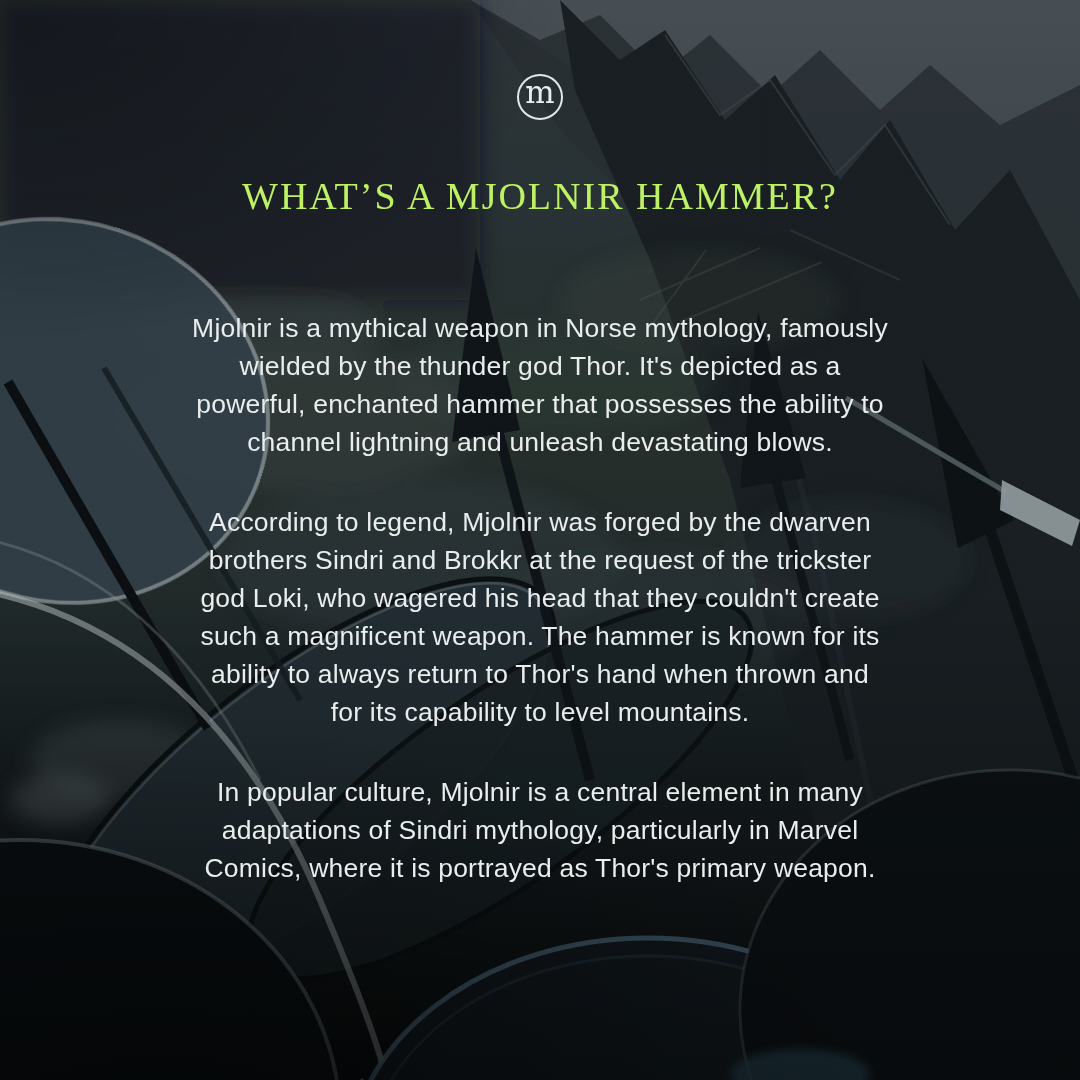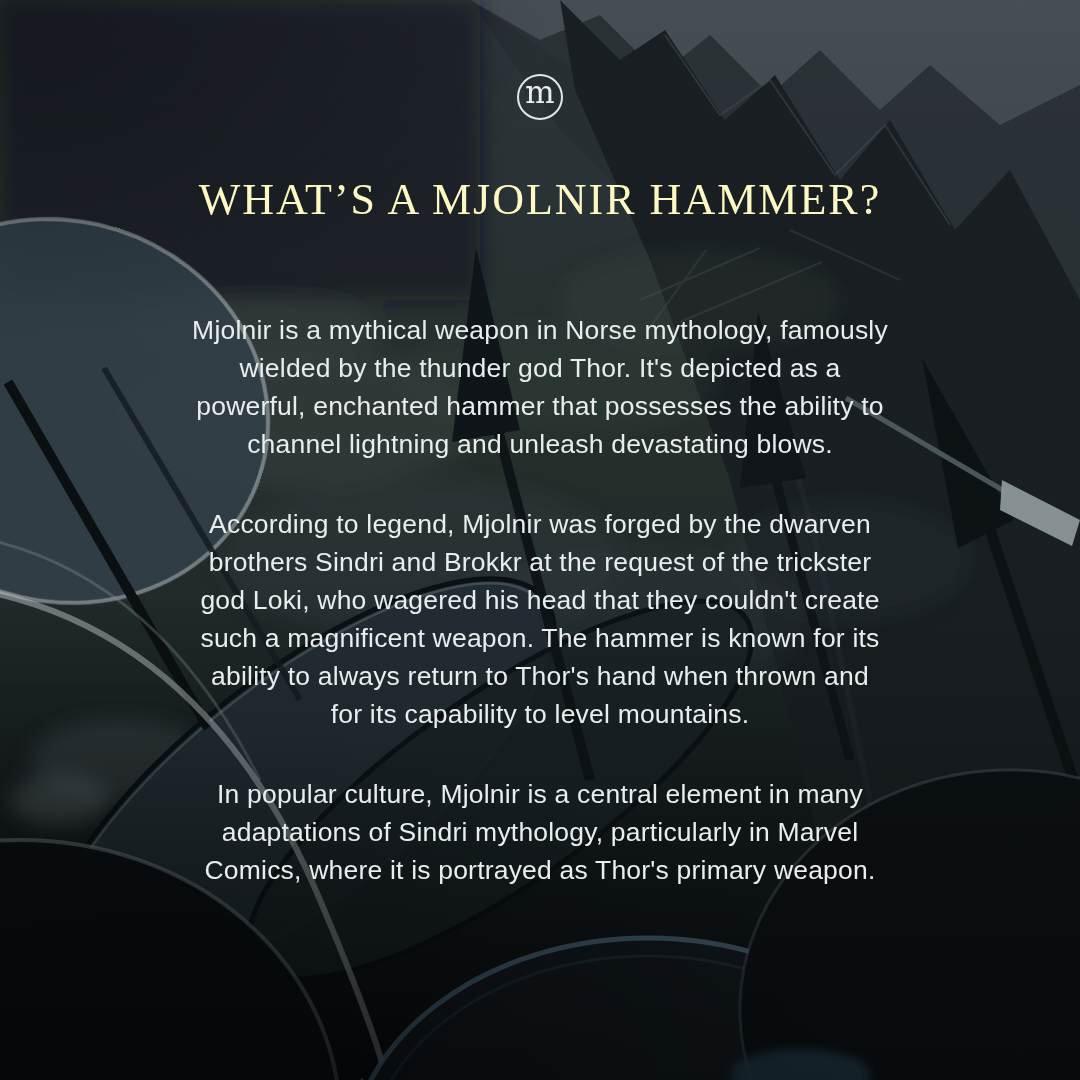--- a/index.html
+++ b/index.html
@@ -34,39 +34,39 @@
     display:flex;align-items:center;justify-content:center;
     box-sizing:border-box;
   }
   .logo-m{
     font-family:"DejaVu Serif","Liberation Serif",serif;
     font-size:31px;line-height:1;
     color:#e9eded;
     transform:translateY(-5px);
   }
   .title{
-    margin:54px 0 16px 0;
+    margin:54px 0 0 0;
     font-family:"Liberation Serif","DejaVu Serif",serif;
     font-weight:normal;
-    font-size:44px;
+    font-size:38px;
     line-height:1.2;
     letter-spacing:2px;
-    color:#fef9c3;
+    color:#bef264;
     white-space:nowrap;
   }
   .para{
     margin:42px auto 0 auto;
     width:900px;
     font-size:26.5px;
     line-height:38px;
     letter-spacing:0.2px;
     color:#e9eded;
     white-space:pre-line;
   }
-  .para:first-of-type{margin-top:68px;}
+  .para:first-of-type{margin-top:89px;}
 </style>
 </head>
 <body>
 
 <div class="card">
 
   <svg class="bg-svg" viewBox="0 0 1080 1080" preserveAspectRatio="none" aria-hidden="true">
     <defs>
       <linearGradient id="bgGrad" x1="0" y1="0" x2="0" y2="1">
         <stop offset="0" stop-color="#30383d"></stop>

